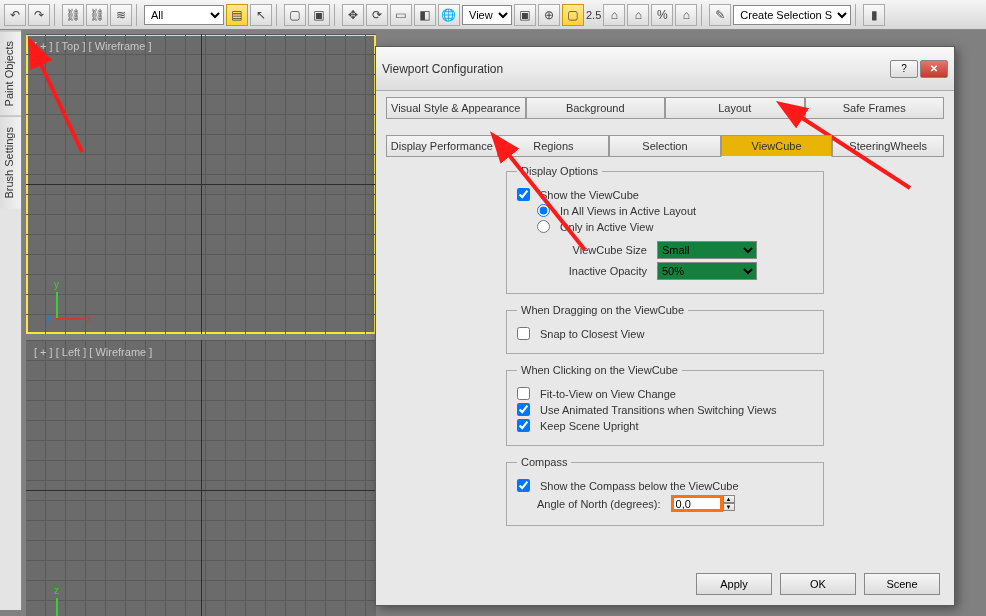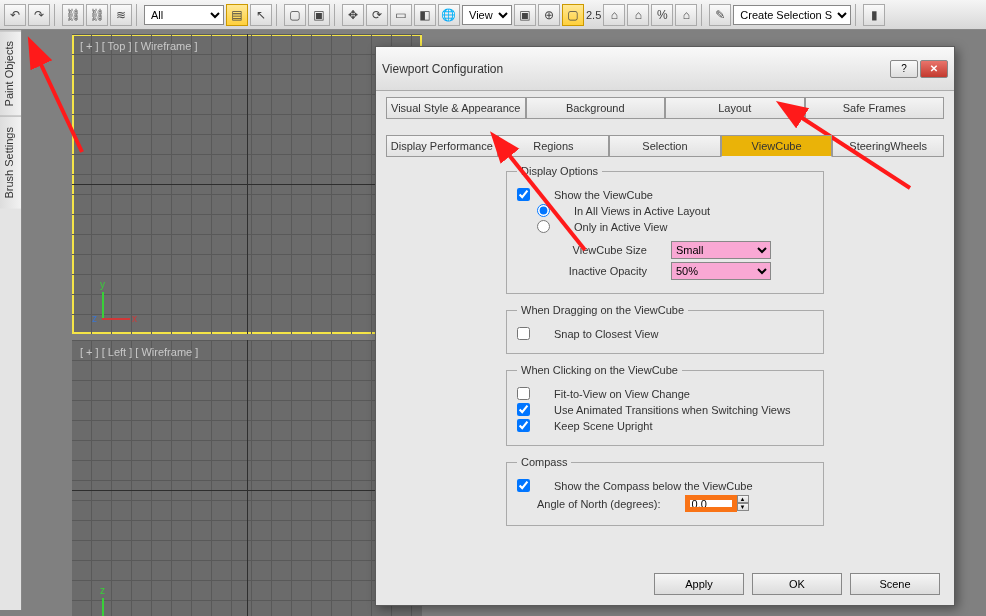--- a/index.html
+++ b/index.html
@@ -12,21 +12,21 @@
 .tdrop { height: 20px; border: 1px solid #888; background: #fff; font-size: 11px; padding: 1px 2px; }
 .tsep { width: 4px; height: 22px; border-left: 1px solid #aaa; margin: 0 2px; }
 .ttext { font-size: 11px; color: #333; }
 
 
 .sidetabs { position: absolute; left: 0; top: 30px; width: 22px; height: 580px; background: #e4e4e4; border-right: 1px solid #888; display: flex; flex-direction: column; }
 .sidetab { writing-mode: vertical-rl; transform: rotate(180deg); padding: 10px 3px; font-size: 11px; color: #333; border-bottom: 1px solid #aaa; background: linear-gradient(90deg,#f2f2f2,#ddd); cursor: pointer; text-align: center; }
 
 
 .vparea { position: absolute; left: 22px; top: 30px; right: 0; bottom: 0; background: #808080; }
-.viewport { position: absolute; background: #6b6b6b; overflow: hidden; margin-left: 46px; }
+.viewport { position: absolute; background: #6b6b6b; overflow: hidden; }
 .viewport.active { outline: 2px solid #f5e547; outline-offset: -2px; }
 .vp1 { left: 4px; top: 4px; width: 350px; height: 300px; }
 .vp2 { left: 4px; top: 310px; width: 350px; height: 300px; }
 .vplabel { position: absolute; top: 6px; left: 8px; color: #c9c9c9; font-size: 11px; }
 .grid { position: absolute; inset: 0; }
 .grid::before, .grid::after { content:''; position:absolute; background: repeating-linear-gradient(0deg, transparent 0 19px, #595959 19px 20px), repeating-linear-gradient(90deg, transparent 0 19px, #595959 19px 20px); inset:0; }
 .axisx { position:absolute; left:0; right:0; height:1px; background:#2e2e2e; top:50%; }
 .axisy { position:absolute; top:0; bottom:0; width:1px; background:#2e2e2e; left:50%; }
 .gizmo { position:absolute; bottom:14px; left:30px; }
 .gizmo .yax { position:absolute; bottom:0; left:0; width:2px; height:28px; background:#38d038; }
@@ -48,34 +48,34 @@
 .tabs { display: flex; flex-wrap: wrap; gap: 16px; margin-bottom: 8px; }
 .tab { border: 1px solid #999; background: linear-gradient(#f4f4f4,#e2e2e2); padding: 4px 0; font-size: 11px; text-align: center; cursor: pointer; color:#333; }
 .tab.row1 { width: 25%; }
 .tab.row2 { width: 20%; }
 .tab.active { background: #eab308; border-bottom: 1px solid #e8e8e8; position: relative; z-index: 1; }
 .tabrow { display:flex; width:100%; }
 
 
 fieldset { border: 1px solid #aaa; margin: 6px 120px 10px 120px; padding: 8px 10px 10px 10px; }
 legend { font-size: 11px; color: #333; padding: 0 4px; }
-.row { display: flex; align-items: center; margin: 3px 0; gap: 24px; }
+.row { display: flex; align-items: center; margin: 3px 0; gap: 10px; }
 .row.indent { padding-left: 20px; }
 .lbl { font-size: 11px; color: #333; }
 .lblr { font-size: 11px; color: #333; text-align:right; min-width: 110px; }
 input[type=checkbox], input[type=radio] { width: 13px; height: 13px; }
-select.small { width: 100px; height: 18px; font-size: 11px; border:1px solid #888; background:#f9a8d4; }
+select.small { width: 100px; height: 18px; font-size: 11px; border:1px solid #888; background:#15803d; }
 .spinner { display:flex; }
-.spinner input { width: 52px; height: 17px; font-size: 11px; border:5px solid #f97316; padding: 0 2px; }
+.spinner input { width: 52px; height: 17px; font-size: 11px; border:3px solid #f97316; padding: 0 2px; }
 .spinbtns { display:flex; flex-direction:column; }
 .spinbtns div { width:12px; height:8px; border:1px solid #888; background:linear-gradient(#f5f5f5,#ddd); font-size:6px; line-height:6px; text-align:center; cursor:pointer; }
 
 
 .dbtns { position: absolute; bottom: 10px; right: 14px; display: flex; gap: 8px; }
-.dbtn { width: 90px; height: 22px; border: 1px solid #888; background: linear-gradient(#f6f6f6,#dcdcdc); font-size: 11px; cursor: pointer; }
+.dbtn { width: 76px; height: 22px; border: 1px solid #888; background: linear-gradient(#f6f6f6,#dcdcdc); font-size: 11px; cursor: pointer; }
 
 
 .arrow { position: absolute; pointer-events: none; }
 .arrow svg { overflow: visible; }
 </style>
 </head>
 <body>
 
 <div class="toolbar">
   <div class="tbtn">↶</div>

